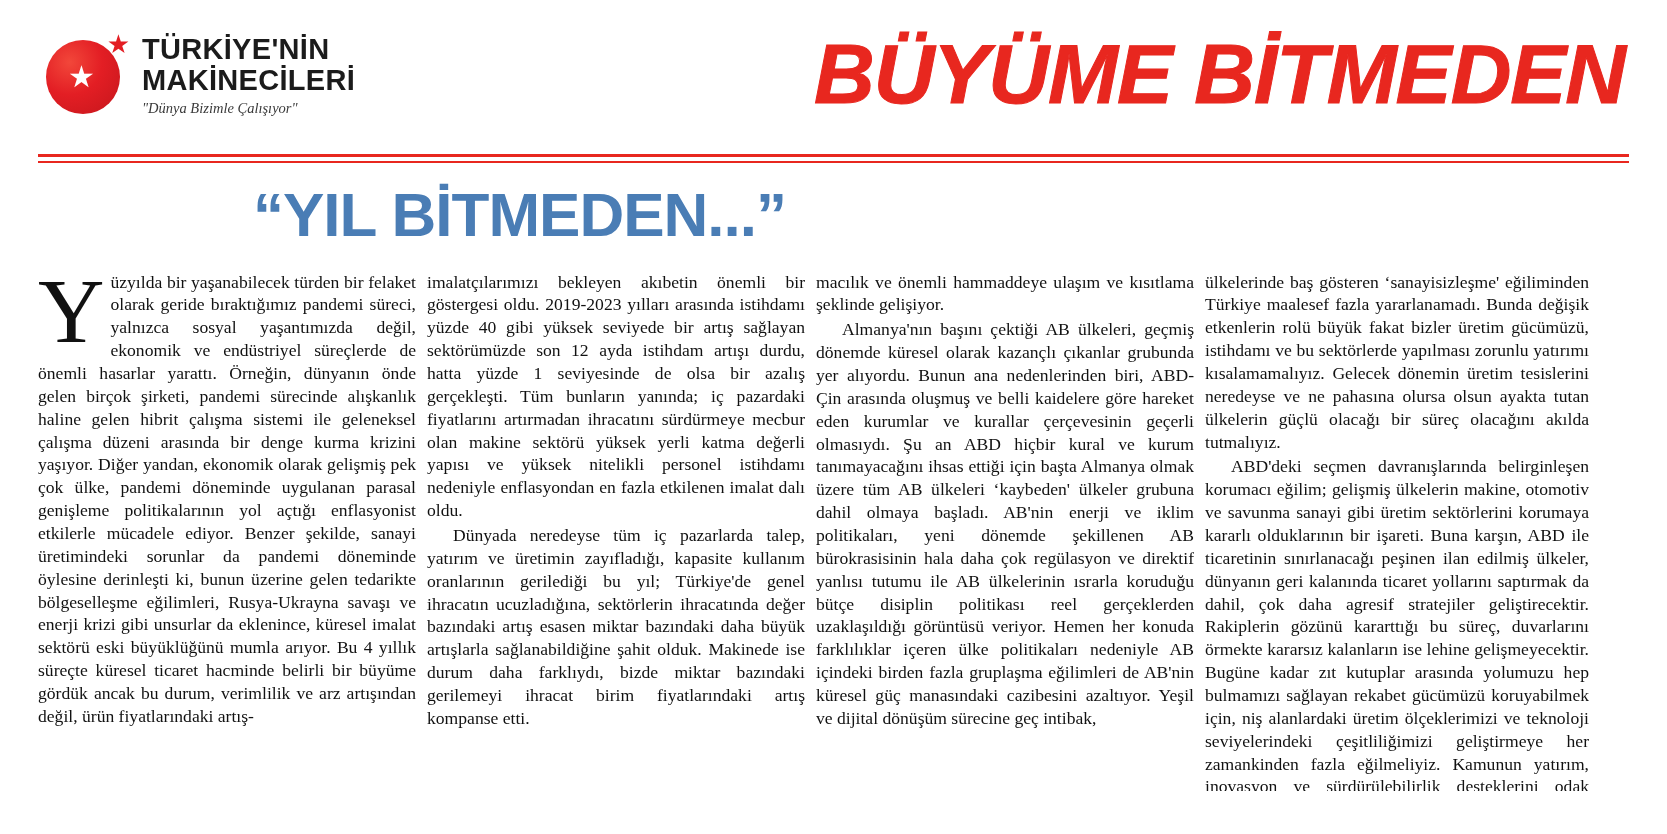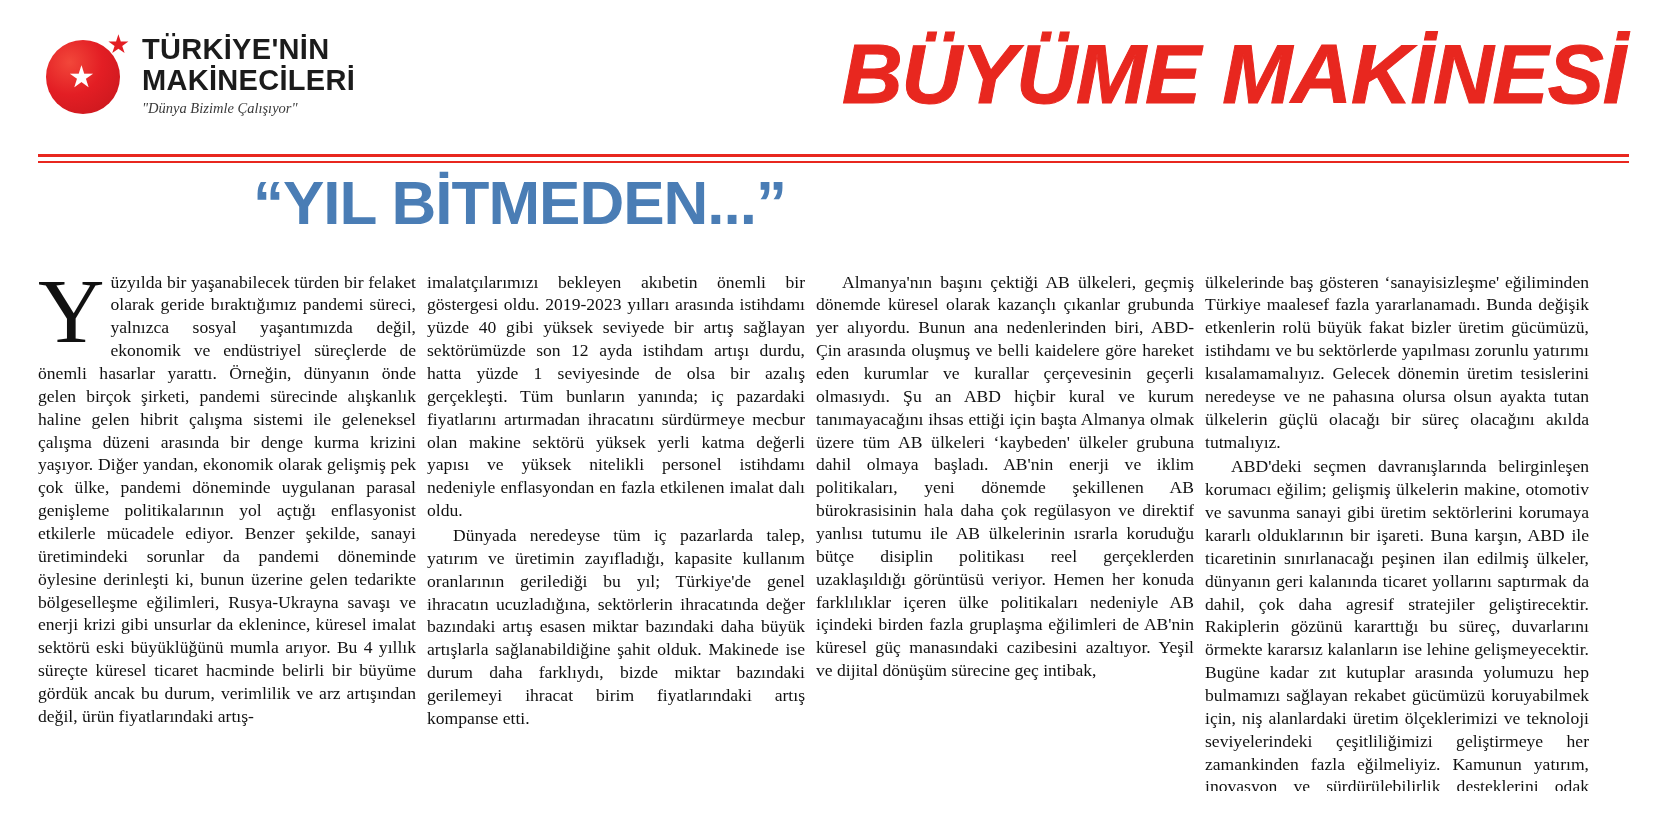--- a/index.html
+++ b/index.html
@@ -120,21 +120,21 @@
   }
 
   
   .headline-area {
     height: 108px;
     position: relative;
   }
   .headline {
     position: absolute;
     left: 215px;
-    top: 4px;
+    top: 16px;
     font-family: "Liberation Sans", sans-serif;
     font-weight: bold;
     font-size: 62px;
     letter-spacing: -1px;
     color: #4a7db5;
     white-space: nowrap;
   }
 
   
   .columns {
@@ -183,21 +183,21 @@
         <div class="star-small">★</div>
         <div class="star-white">★</div>
       </div>
       <div class="logo-text">
         <div class="l1">TÜRKİYE'NİN</div>
         <div class="l2">MAKİNECİLERİ</div>
         <div class="l3">"Dünya Bizimle Çalışıyor"</div>
       </div>
     </div>
     <div class="masthead-title">
-      <div class="brand">BÜYÜME MAKİNESİ</div>
+      <div class="brand">BÜYÜME BİTMEDEN</div>
     </div>
   </div>
 
   <div class="rule-top"></div>
   <div class="rule-top thin"></div>
 
   <div class="headline-area">
     <div class="headline">“YIL BİTMEDEN...”</div>
   </div>
 
@@ -206,20 +206,21 @@
     <div class="col">
       <p class="first dropcap-wrap">Yüzyılda bir yaşanabilecek türden bir felaket olarak geride bıraktığımız pandemi süreci, yalnızca sosyal yaşantımızda değil, ekonomik ve endüstriyel süreçlerde de önemli hasarlar yarattı. Örneğin, dünyanın önde gelen birçok şirketi, pandemi sürecinde alışkanlık haline gelen hibrit çalışma sistemi ile geleneksel çalışma düzeni arasında bir denge kurma krizini yaşıyor. Diğer yandan, ekonomik olarak gelişmiş pek çok ülke, pandemi döneminde uygulanan parasal genişleme politikalarının yol açtığı enflasyonist etkilerle mücadele ediyor. Benzer şekilde, sanayi üretimindeki sorunlar da pandemi döneminde öylesine derinleşti ki, bunun üzerine gelen tedarikte bölgeselleşme eğilimleri, Rusya-Ukrayna savaşı ve enerji krizi gibi unsurlar da eklenince, küresel imalat sektörü eski büyüklüğünü mumla arıyor. Bu 4 yıllık süreçte küresel ticaret hacminde belirli bir büyüme gördük ancak bu durum, verimlilik ve arz artışından değil, ürün fiyatlarındaki artış-</p>
     </div>
 
     <div class="col">
       <p class="first noindent">imalatçılarımızı bekleyen akıbetin önemli bir göstergesi oldu. 2019-2023 yılları arasında istihdamı yüzde 40 gibi yüksek seviyede bir artış sağlayan sektörümüzde son 12 ayda istihdam artışı durdu, hatta yüzde 1 seviyesinde de olsa bir azalış gerçekleşti. Tüm bunların yanında; iç pazardaki fiyatlarını artırmadan ihracatını sürdürmeye mecbur olan makine sektörü yüksek yerli katma değerli yapısı ve yüksek nitelikli personel istihdamı nedeniyle enflasyondan en fazla etkilenen imalat dalı oldu.</p>
       <p>Dünyada neredeyse tüm iç pazarlarda talep, yatırım ve üretimin zayıfladığı, kapasite kullanım oranlarının gerilediği bu yıl; Türkiye'de genel ihracatın ucuzladığına, sektörlerin ihracatında değer bazındaki artış esasen miktar bazındaki daha büyük artışlarla sağlanabildiğine şahit olduk. Makinede ise durum daha farklıydı, bizde miktar bazındaki gerilemeyi ihracat birim fiyatlarındaki artış kompanse etti.</p>
     </div>
 
     <div class="col">
+      <p class="first noindent">macılık ve önemli hammaddeye ulaşım ve kısıtlama şeklinde gelişiyor.</p>
       <p>Almanya'nın başını çektiği AB ülkeleri, geçmiş dönemde küresel olarak kazançlı çıkanlar grubunda yer alıyordu. Bunun ana nedenlerinden biri, ABD-Çin arasında oluşmuş ve belli kaidelere göre hareket eden kurumlar ve kurallar çerçevesinin geçerli olmasıydı. Şu an ABD hiçbir kural ve kurum tanımayacağını ihsas ettiği için başta Almanya olmak üzere tüm AB ülkeleri ‘kaybeden' ülkeler grubuna dahil olmaya başladı. AB'nin enerji ve iklim politikaları, yeni dönemde şekillenen AB bürokrasisinin hala daha çok regülasyon ve direktif yanlısı tutumu ile AB ülkelerinin ısrarla koruduğu bütçe disiplin politikası reel gerçeklerden uzaklaşıldığı görüntüsü veriyor. Hemen her konuda farklılıklar içeren ülke politikaları nedeniyle AB içindeki birden fazla gruplaşma eğilimleri de AB'nin küresel güç manasındaki cazibesini azaltıyor. Yeşil ve dijital dönüşüm sürecine geç intibak,</p>
     </div>
 
     <div class="col wide">
       <p class="first noindent">ülkelerinde baş gösteren ‘sanayisizleşme' eğiliminden Türkiye maalesef fazla yararlanamadı. Bunda değişik etkenlerin rolü büyük fakat bizler üretim gücümüzü, istihdamı ve bu sektörlerde yapılması zorunlu yatırımı kısalamamalıyız. Gelecek dönemin üretim tesislerini neredeyse ve ne pahasına olursa olsun ayakta tutan ülkelerin güçlü olacağı bir süreç olacağını akılda tutmalıyız.</p>
       <p>ABD'deki seçmen davranışlarında belirginleşen korumacı eğilim; gelişmiş ülkelerin makine, otomotiv ve savunma sanayi gibi üretim sektörlerini korumaya kararlı olduklarının bir işareti. Buna karşın, ABD ile ticaretinin sınırlanacağı peşinen ilan edilmiş ülkeler, dünyanın geri kalanında ticaret yollarını saptırmak da dahil, çok daha agresif stratejiler geliştirecektir. Rakiplerin gözünü kararttığı bu süreç, duvarlarını örmekte kararsız kalanların ise lehine gelişmeyecektir. Bugüne kadar zıt kutuplar arasında yolumuzu hep bulmamızı sağlayan rekabet gücümüzü koruyabilmek için, niş alanlardaki üretim ölçeklerimizi ve teknoloji seviyelerindeki çeşitliliğimizi geliştirmeye her zamankinden fazla eğilmeliyiz. Kamunun yatırım, inovasyon ve sürdürülebilirlik desteklerini odak sektör-</p>
     </div>
 
   </div>
 </div>

